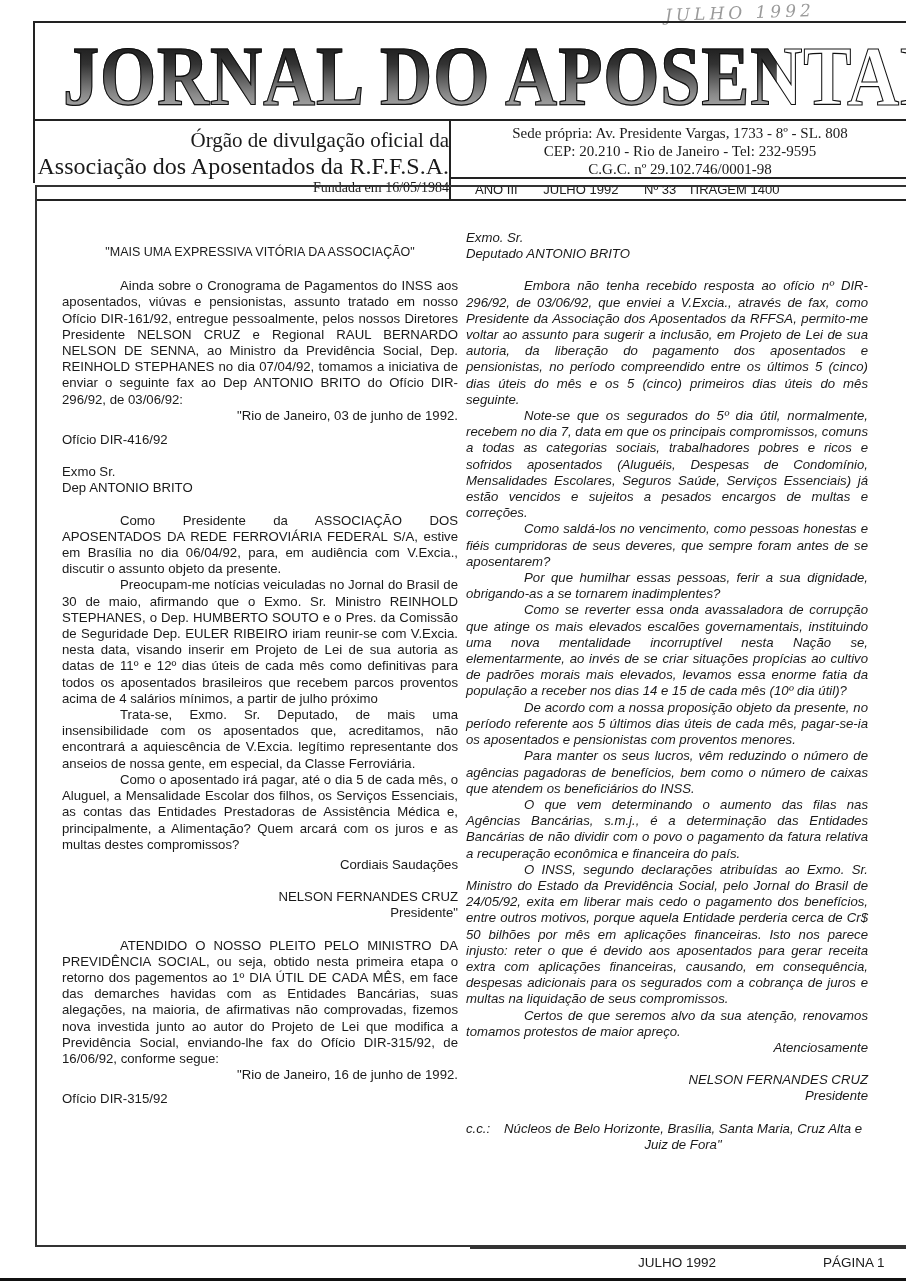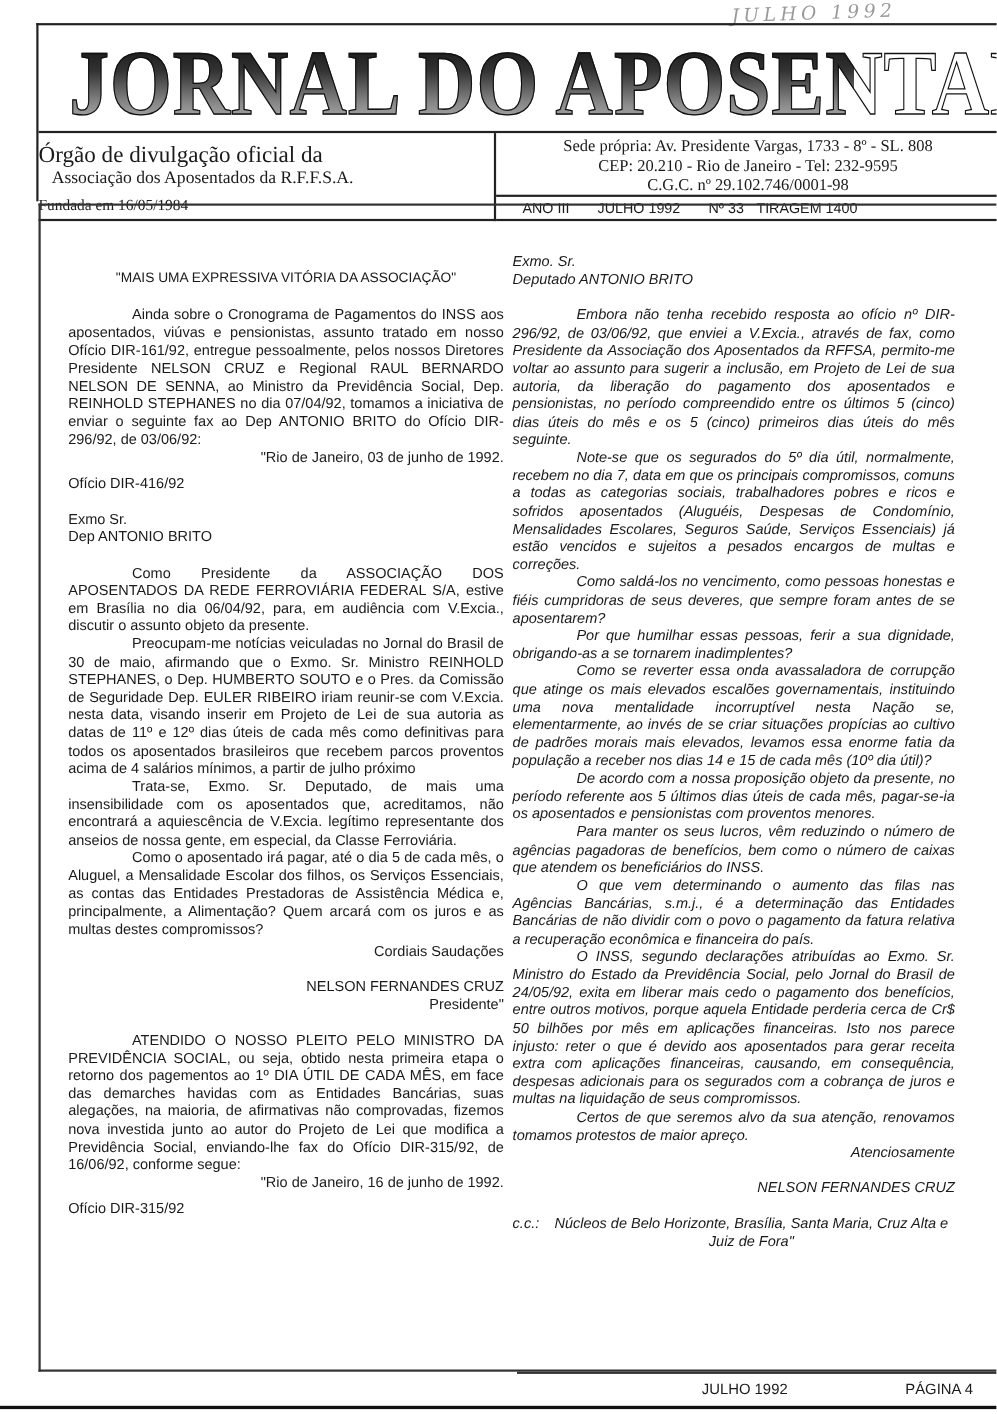--- a/index.html
+++ b/index.html
@@ -28,24 +28,24 @@
     color: #2a2a2a;
     background: linear-gradient(to bottom, #111 0%, #333 35%, #888 70%, #bbb 100%);
     -webkit-background-clip: text; background-clip: text;
     -webkit-text-fill-color: transparent;
     -webkit-text-stroke: 1.2px #111;
     transform: scaleX(0.86); transform-origin: left center;
   }
   .org-block {
     position: absolute; left: 0; top: 98px; width: 416px; height: 80px;
     border-bottom: 2px solid #222; border-right: 2px solid #222;
-    text-align: left; font-family: "Liberation Serif", serif;
+    text-align: right; font-family: "Liberation Serif", serif;
   }
   .org-line1 { position: absolute; left: 0; width: 100%; top: 7px; font-size: 21px; }
-  .org-line2 { position: absolute; left: 12px; width: 100%; top: 32px; font-size: 16px; }
+  .org-line2 { position: absolute; left: 0; width: 100%; top: 32px; font-size: 24px; }
   .org-line3 { position: absolute; left: 0; width: 100%; top: 59px; font-size: 14px; }
 
   .addr-block {
     position: absolute; left: 416px; top: 98px; width: 458px; height: 58px;
     text-align: center; font-family: "Liberation Serif", serif; font-size: 15px; line-height: 18px;
     padding-top: 3px;
   }
   .issue-row {
     position: absolute; left: 416px; top: 154px; width: 458px; height: 24px;
     border-top: 2px solid #222; border-bottom: 2px solid #222;
@@ -154,22 +154,23 @@
   <p class="p">Por que humilhar essas pessoas, ferir a sua dignidade, obrigando-as a se tornarem inadimplentes?</p>
   <p class="p">Como se reverter essa onda avassaladora de corrupção que atinge os mais elevados escalões governamentais, instituindo uma nova mentalidade incorruptível nesta Nação se, elementarmente, ao invés de se criar situações propícias ao cultivo de padrões morais mais elevados, levamos essa enorme fatia da população a receber nos dias 14 e 15 de cada mês (10º dia útil)?</p>
   <p class="p">De acordo com a nossa proposição objeto da presente, no período referente aos 5 últimos dias úteis de cada mês, pagar-se-ia os aposentados e pensionistas com proventos menores.</p>
   <p class="p">Para manter os seus lucros, vêm reduzindo o número de agências pagadoras de benefícios, bem como o número de caixas que atendem os beneficiários do INSS.</p>
   <p class="p">O que vem determinando o aumento das filas nas Agências Bancárias, s.m.j., é a determinação das Entidades Bancárias de não dividir com o povo o pagamento da fatura relativa a recuperação econômica e financeira do país.</p>
   <p class="p">O INSS, segundo declarações atribuídas ao Exmo. Sr. Ministro do Estado da Previdência Social, pelo Jornal do Brasil de 24/05/92, exita em liberar mais cedo o pagamento dos benefícios, entre outros motivos, porque aquela Entidade perderia cerca de Cr$ 50 bilhões por mês em aplicações financeiras. Isto nos parece injusto: reter o que é devido aos aposentados para gerar receita extra com aplicações financeiras, causando, em consequência, despesas adicionais para os segurados com a cobrança de juros e multas na liquidação de seus compromissos.</p>
   <p class="p">Certos de que seremos alvo da sua atenção, renovamos tomamos protestos de maior apreço.</p>
   <p class="center">Atenciosamente</p>
   <div class="gap"></div>
   <p class="center" style="padding-left:60px">NELSON FERNANDES CRUZ</p>
+  <p class="center" style="padding-left:60px">Presidente</p>
   <div class="cc">
     <span class="cc-label">c.c.:</span>
     <span style="text-align:center">Núcleos de Belo Horizonte, Brasília, Santa Maria, Cruz Alta e Juiz de Fora"</span>
   </div>
 </article>
 
 <div class="footer-rule"></div>
 <div class="footer footer-month">JULHO 1992</div>
-<div class="footer footer-page">PÁGINA 4</div>
+<div class="footer footer-page">PÁGINA 1</div>
 <div class="bottom-rule"></div>
 
 </body></html>

